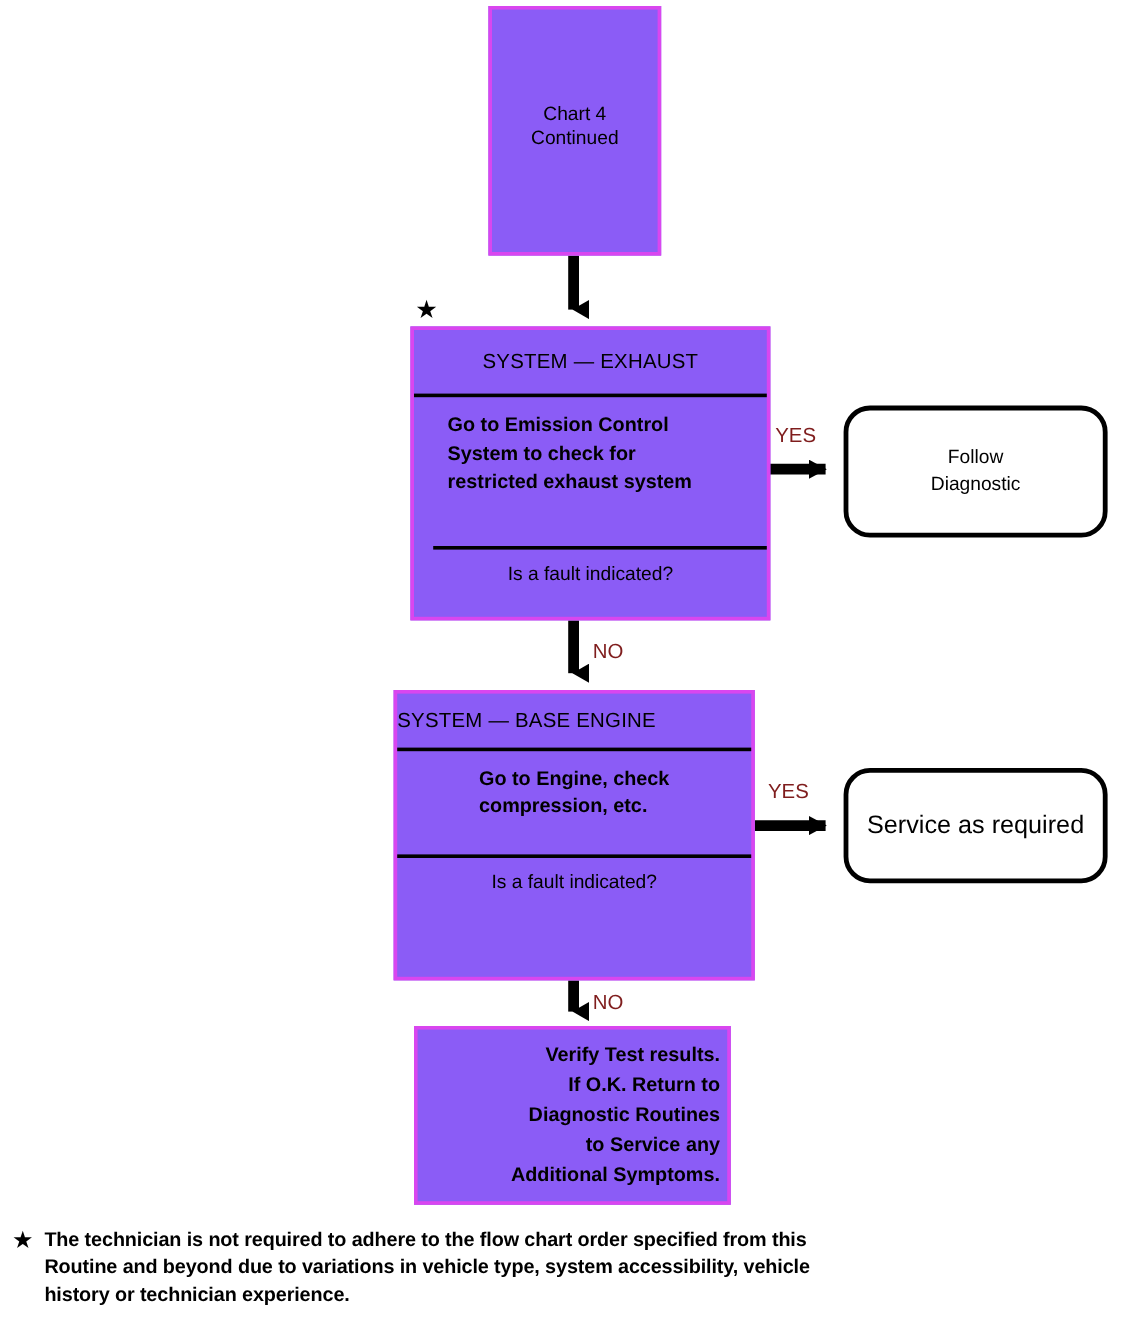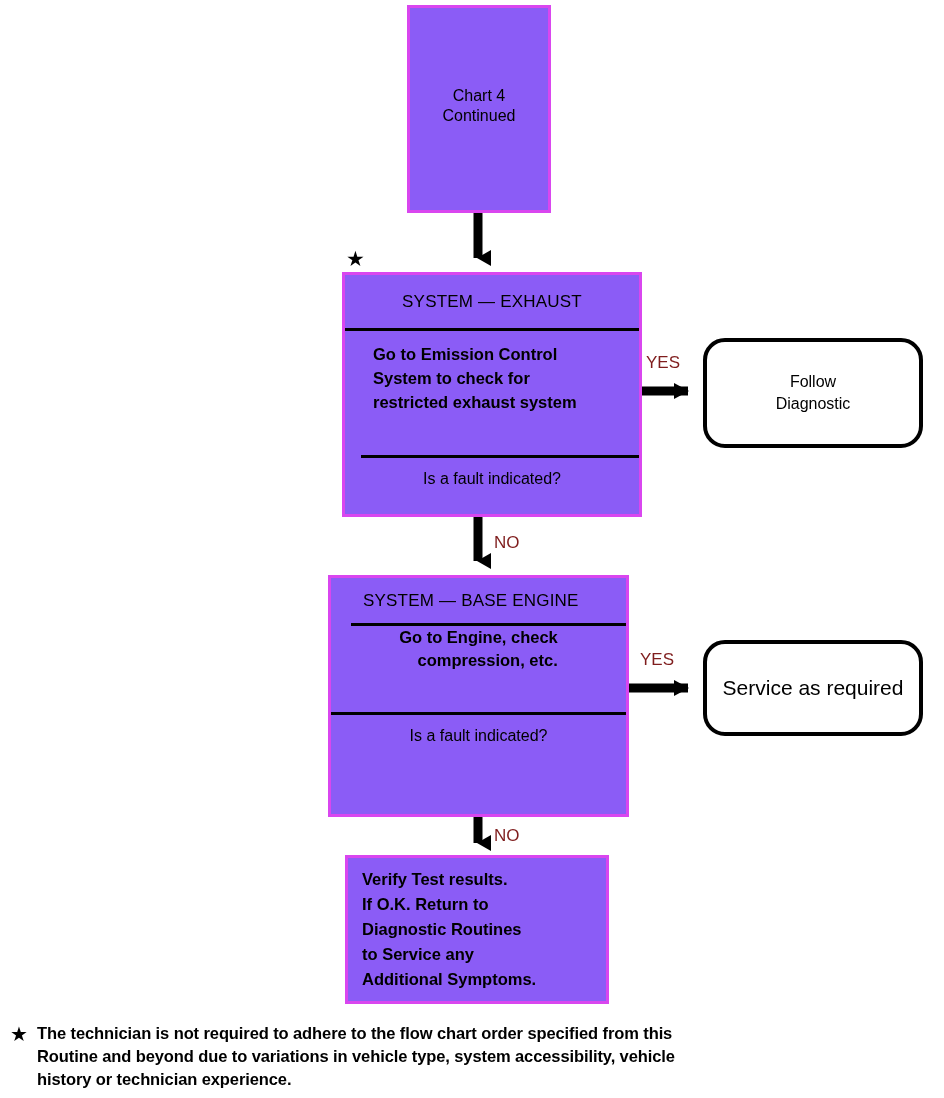--- a/index.html
+++ b/index.html
@@ -103,40 +103,39 @@
     height: 242px;
   }
   #system-base-engine .hdr {
     position: absolute;
     left: 0; right: 0; top: 0;
     height: 48px;
     border-bottom: 3px solid #000;
     box-sizing: border-box;
     display: flex;
     align-items: center;
-    padding-left: 12px;
     font-size: 17px;
     letter-spacing: 0.2px;
-    margin-left: 20px;
   }
   #system-base-engine .body {
     position: absolute;
     left: 0; right: 0;
     top: 48px;
     height: 89px;
     border-bottom: 3px solid #000;
     box-sizing: border-box;
     display: flex;
     align-items: flex-start;
     justify-content: center;
+    padding-top: 12px;
     font-size: 16.5px;
     line-height: 23px;
     font-weight: bold;
     white-space: pre-line;
-    text-align: right;
+    text-align: left;
   }
   #system-base-engine .question {
     position: absolute;
     left: 0; right: 0;
     top: 137px;
     bottom: 0;
     box-sizing: border-box;
     display: flex;
     align-items: flex-start;
     justify-content: center;
@@ -153,21 +152,21 @@
   }
   #verify-box .label {
     position: absolute;
     left: 14px;
     top: 9px;
     right: 6px;
     font-size: 16.5px;
     line-height: 25px;
     font-weight: bold;
     white-space: pre-line;
-    text-align: left;
+    text-align: right;
   }
 
   
   .rounded {
     position: absolute;
     box-sizing: border-box;
     background: #ffffff;
     border: 4px solid #000000;
     border-radius: 22px;
     display: flex;

